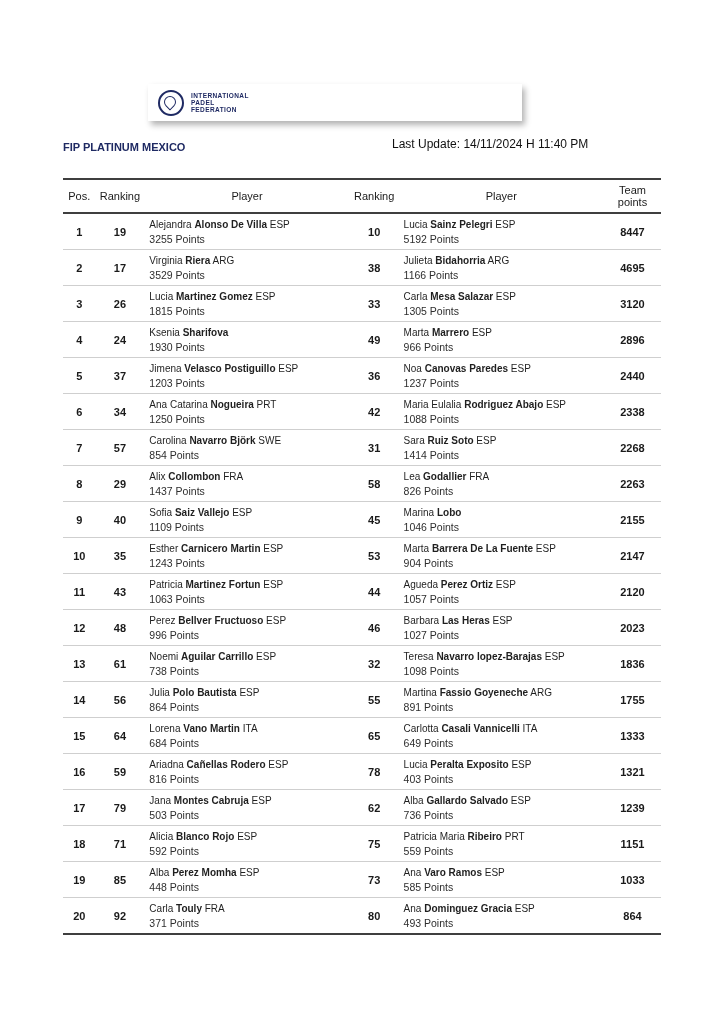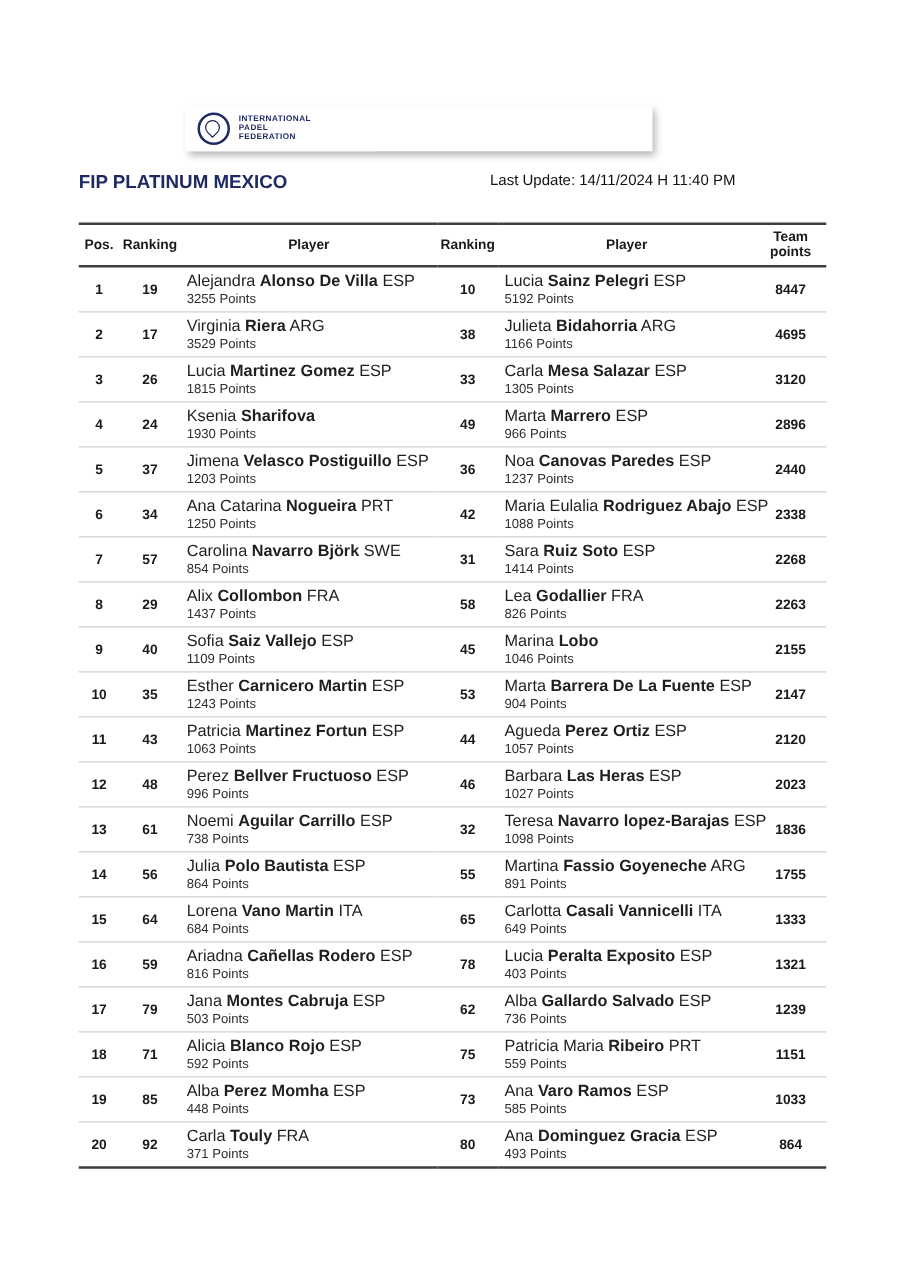--- a/index.html
+++ b/index.html
@@ -16,37 +16,37 @@
   .org-text { display:flex; flex-direction:column; line-height:7px; }
   .org-text div { font-size:6.5px; font-weight:bold; color:#1f2a63; letter-spacing:0.4px; }
   .banner-right { flex:1; background:#1f2a63; position:relative; display:flex; align-items:center;
             justify-content:flex-end; padding-right:58px; }
   .entry-list-label { color:#ffffff; font-style:italic; font-weight:bold; font-size:14px; letter-spacing:1px; }
   .stripes { position:absolute; right:6px; top:0; bottom:0; display:flex; transform:skewX(-18deg); }
   .stripes span { width:6px; height:100%; display:block; }
 
   
   .title-row { position:absolute; left:63px; top:137px; width:598px; height:16px; }
-  .doc-title { font-size:15px; font-weight:bold; color:#1f2a63; }
+  .doc-title { font-size:11px; font-weight:bold; color:#1f2a63; }
   .last-update { position:absolute; left:329px; top:0; font-size:12px; color:#111; }
 
   
   table.entry-table { position:absolute; left:63px; top:178px; width:598px; border-collapse:collapse; table-layout:fixed; }
   thead th { border-top:2px solid #3f3f3f; border-bottom:2px solid #3f3f3f;
-             font-size:11px; font-weight:bold; color:#1a1a1a; padding:4px 2px; text-align:center; vertical-align:middle; line-height:12px; }
+             font-size:11px; font-weight:normal; color:#1a1a1a; padding:4px 2px; text-align:center; vertical-align:middle; line-height:12px; }
   tbody td { border-bottom:1px solid #cfcfcf; font-size:11px; padding:3px 2px; height:29px; vertical-align:middle; }
   tbody tr:last-child td { border-bottom:2px solid #3f3f3f; }
   .col-pos  { width:32px; }
   .col-rank { width:48px; }
   .col-player { width:202px; }
   .col-team { width:56px; }
   td.pos-cell, td.rank-cell { text-align:center; font-weight:bold; color:#1a1a1a; }
   td.team-cell { text-align:center; font-weight:bold; color:#1a1a1a; }
   td.player-cell { text-align:left; padding-left:5px; }
-  .name-line { font-size:13px; color:#1f1f1f; line-height:13px; white-space:nowrap; }
+  .name-line { font-size:10px; color:#1f1f1f; line-height:13px; white-space:nowrap; }
   .name-line .last { font-weight:bold; }
   .points-line { font-size:10.5px; color:#2e2e2e; line-height:13px; margin-top:2px; }
 </style>
 </head>
 <body>
 
 <div class="page">
 
   <div class="banner">
     <div class="banner-left">

